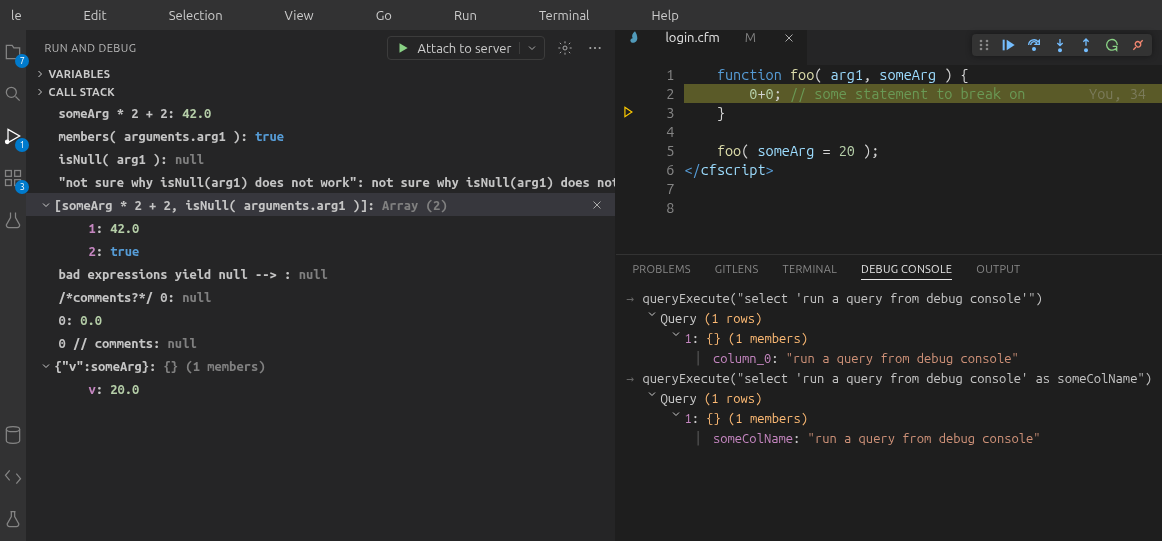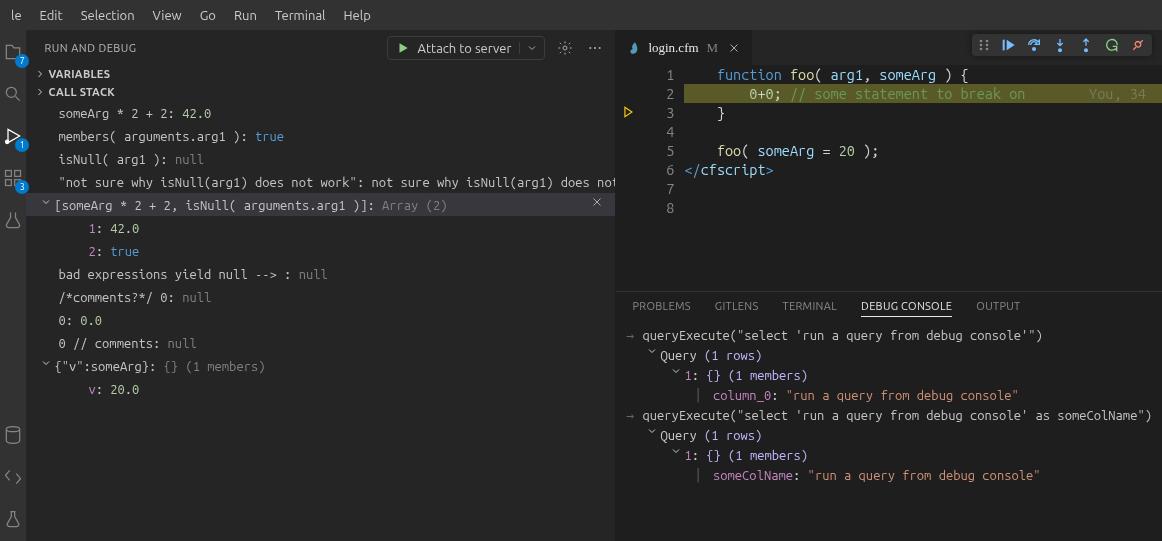--- a/index.html
+++ b/index.html
@@ -14,20 +14,21 @@
     display: flex;
     flex-direction: column;
   }
   .menubar {
     height: 30px;
     background: #323233;
     display: flex;
     align-items: center;
     padding: 0 2px;
     color: #ccc;
+    gap: 44px;
   }
   .menubar .menu-item {
     padding: 4px 9px;
     cursor: pointer;
   }
   .main-area { flex: 1; display: flex; height: calc(541px - 30px); }
   .activitybar {
     width: 28px;
     background: #323233;
     display: flex;
@@ -93,25 +94,26 @@
     cursor:pointer;
   }
   .twisty { width:14px; display:inline-flex; color:#ccc;}
   .watch-body {
     flex:1; overflow:auto;
     font-family: "Ubuntu Mono", Consolas, monospace;
     font-size: 13px;
     color:#c5c5c5;
   }
   .watch-row {
-    display:flex; align-items:flex-start;
+    display:flex; align-items:center;
     padding: 2.5px 6px 2.5px 10px;
     white-space: pre;
     line-height: 18px;
     position:relative;
+    font-weight:bold;
   }
   .watch-row.selected { background:#37373d;}
   .watch-row .row-close { margin-left:auto; color:#aaa; padding:0 6px; cursor:pointer;}
   .indent1 { padding-left: 32px !important;}
   .indent2 { padding-left: 62px !important;}
   .expr { color:#c5c5c5;}
   .colon { color:#c5c5c5;}
   .val-num { color:#b5cea8;}
   .val-bool { color:#569cd6;}
   .val-null { color:#808080;}
@@ -122,25 +124,24 @@
   .editor-col { flex:1; display:flex; flex-direction:column; background:#1e1e1e;}
   .tabbar {
     height: 35px;
     background:#252526;
     display:flex; align-items:center;
     position:relative;
   }
   .tab {
     height:35px;
     background:#1e1e1e;
-    display:flex; align-items:center;
+    display:flex; 
     padding: 0 8px 0 12px;
-    gap:6px;
+    gap:23px;
     border-right:1px solid #252526;
-    font-family:Liberation Serif, serif;
   }
   .tab-icon { color:#519aba;}
   .tab-name { color:#e8e8e8;}
   .tab-mod { color:#808080; margin-left:2px;}
   .tab-close { color:#aaa; padding:2px 4px; cursor:pointer;}
   .debug-toolbar {
     position:absolute;
     right:10px; top:4px;
     background:#333333;
     border-radius:4px;
@@ -167,21 +168,21 @@
   .tok-tag { color:#569cd6;}
   .tok-tagname { color:#9cdcfe;}
   .tok-kw { color:#569cd6;}
   .tok-fn { color:#dcdcaa;}
   .tok-param { color:#9cdcfe;}
   .tok-punc { color:#d4d4d4;}
   .tok-num { color:#b5cea8;}
   .tok-comment { color:#6a9955;}
 
   .bottom-panel {
-    height:250px;
+    height:287px;
     border-top:1px solid #333333;
     background:#1e1e1e;
     display:flex; flex-direction:column;
   }
   .panel-tabs {
     display:flex; gap:24px;
     padding: 8px 16px 6px;
     font-size:11px;
     color:#8a8a8a;
     letter-spacing: .3px;
@@ -193,21 +194,21 @@
     font-family:"Ubuntu Mono",Consolas,monospace;
     font-size:13px; line-height:20px;
     padding: 2px 0 8px;
   }
   .con-line { padding: 0 10px 0 10px; display:flex; align-items:flex-start; white-space: pre;}
   .con-indent1 { padding-left: 30px !important;}
   .con-indent2 { padding-left: 54px !important;}
   .con-indent3 { padding-left: 78px !important;}
   .con-arrow { color:#666; width:16px;}
   .con-input { color:#c5c5c5;}
-  .con-dim { color:#c4b5fd;}
+  .con-dim { color:#fdba74;}
   .con-str { color:#ce9178;}
   .con-key { color:#c586c0;}
   .bar-small { color:#555; padding-right:4px; }
   svg { display:block; }
 </style>
 </head>
 <body>
 
 <div class="menubar" id="menubar">
     <span class="menu-item">le</span>

